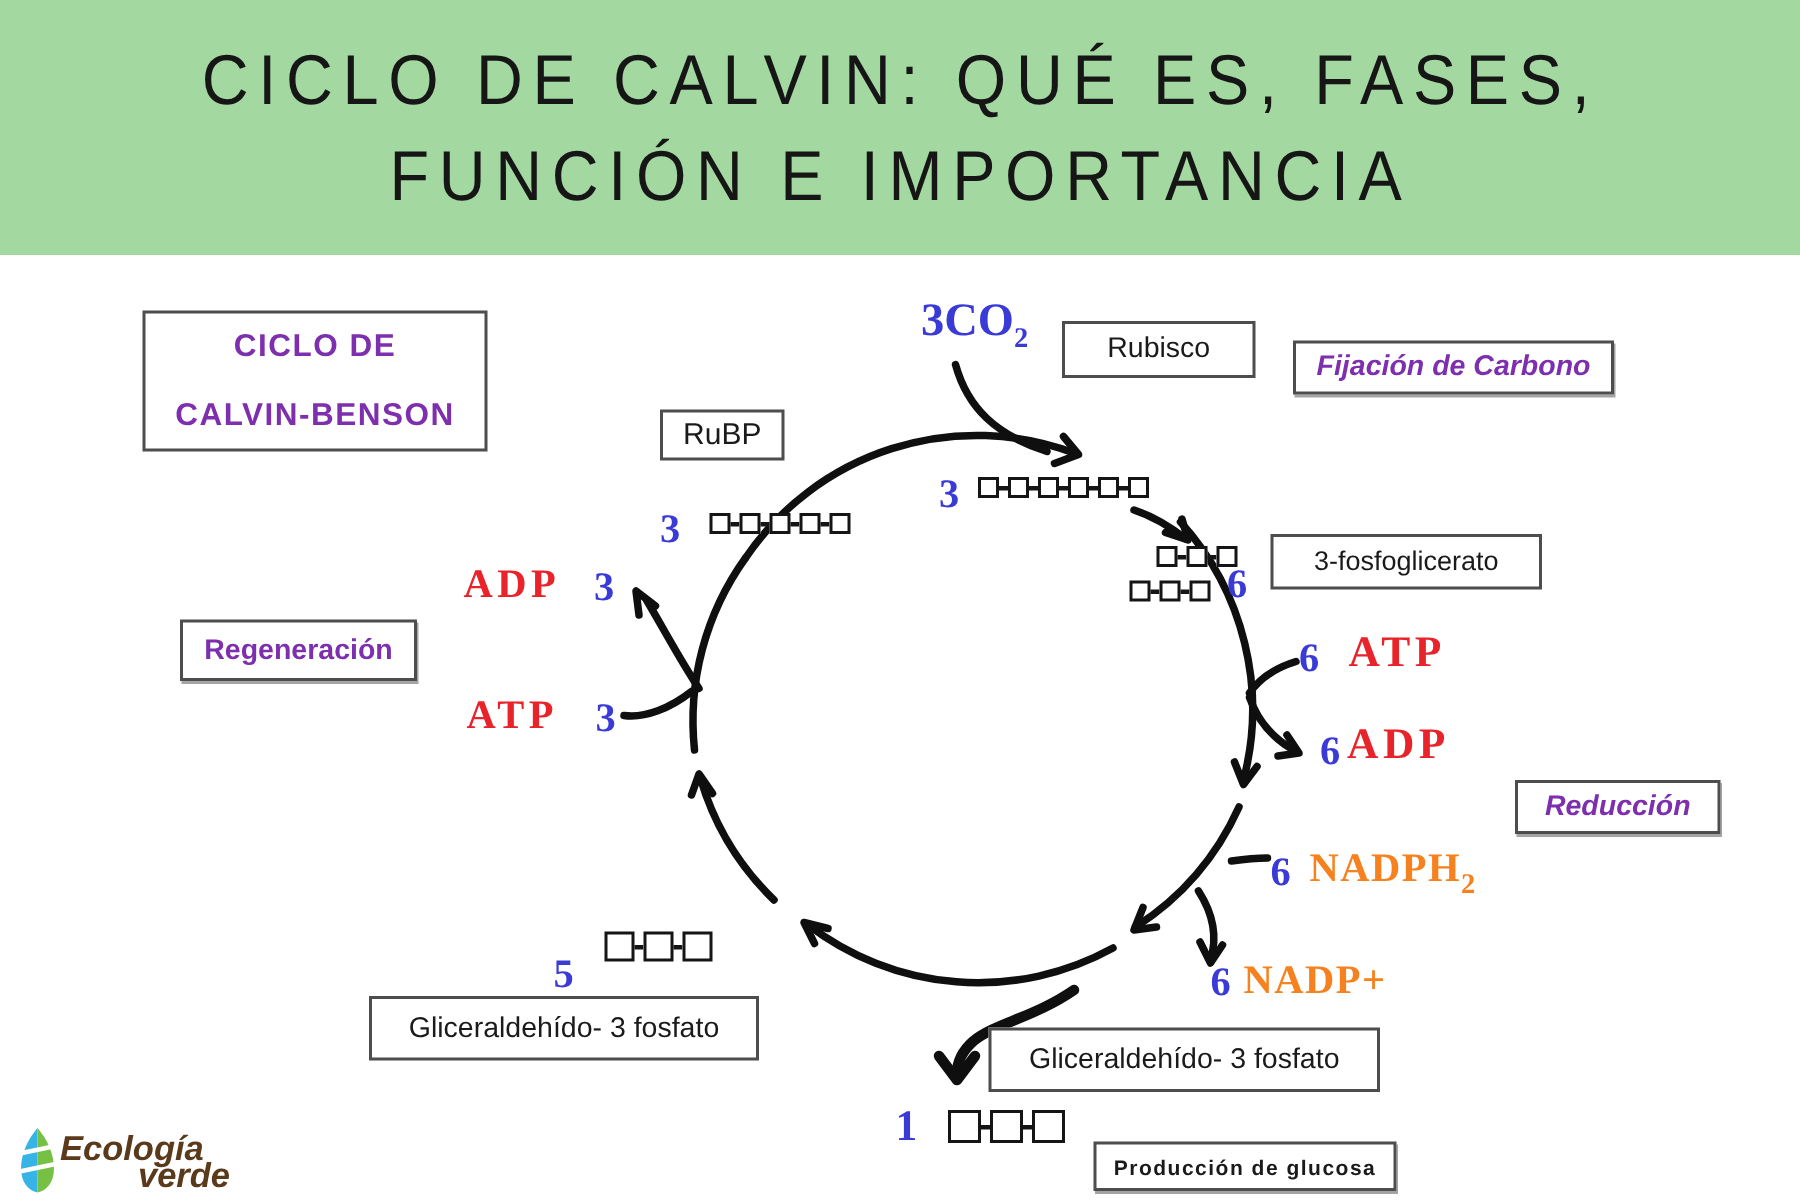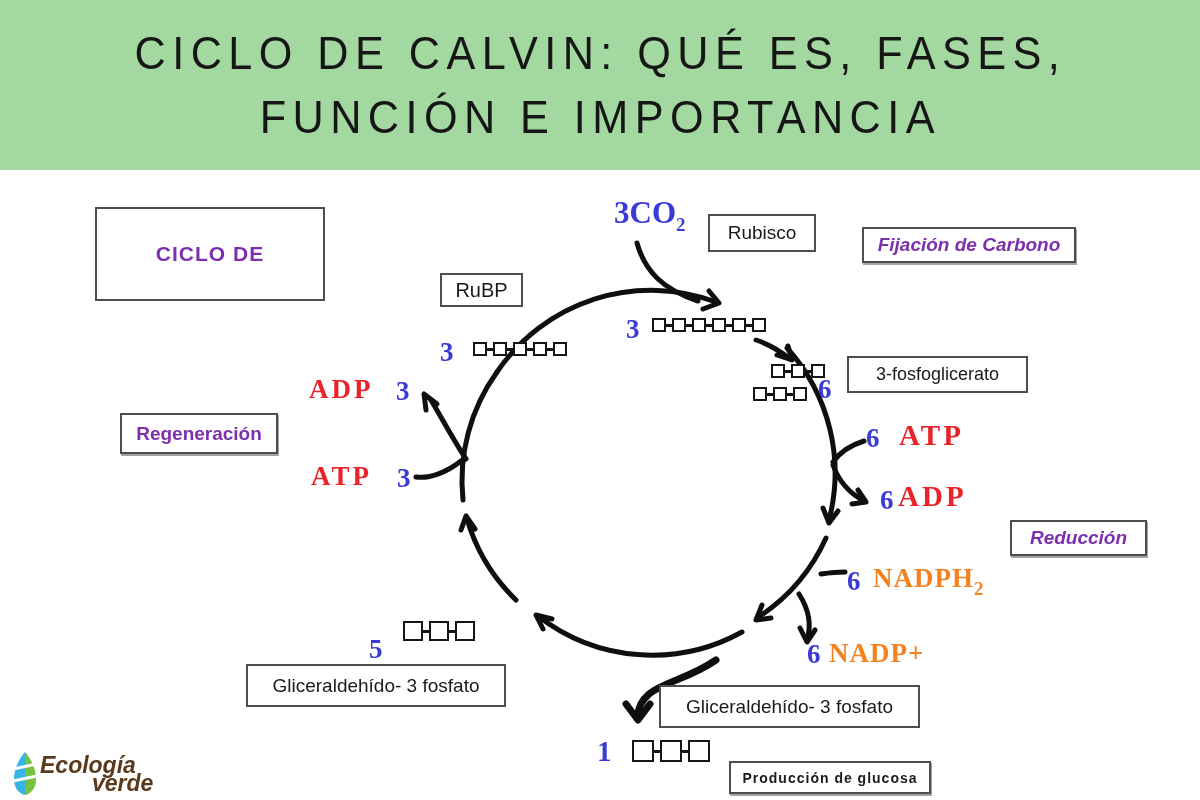--- a/index.html
+++ b/index.html
@@ -84,23 +84,24 @@
     <path class="stroke" d="M475,529 L466,516 L461,530"></path>
     <path class="stroke" d="M777,355 L792,360 L788,346"></path>
     <path class="stroke" d="M852,504 L866,502 L858,490"></path>
     <path class="stroke" d="M800,628 L807,642 L815,630"></path>
     <path class="stroke-thick" d="M626,704 L638,720 L650,704"></path>
     <path class="stroke" d="M437,404 L424,394 L426,410"></path>
   </svg>
 
   <div class="dbox plain" style="left:95px;top:207px;width:230px;height:94px;flex-direction:column;gap:22px;">
     <div style="color:var(--purple);font-weight:bold;font-size:21px;letter-spacing:1px;">CICLO DE</div>
+    <div style="color:var(--purple);font-weight:bold;font-size:21px;letter-spacing:1px;">CALVIN-BENSON</div>
   </div>
 
-  <div class="dbox plain" style="left:708px;top:214px;width:108px;height:38px;text-align:right;">Rubisco</div>
+  <div class="dbox plain" style="left:708px;top:214px;width:129px;height:38px;text-align:right;">Rubisco</div>
 
   <div class="dbox purple" style="left:862px;top:227px;width:214px;height:36px;font-style:italic;">Fijación de Carbono</div>
 
   <div class="dbox plain" style="left:440px;top:273px;width:83px;height:34px;font-size:20px;">RuBP</div>
 
   <div class="dbox plain" style="left:847px;top:356px;width:181px;height:37px;font-size:18px;">3-fosfoglicerato</div>
 
   <div class="dbox purple" style="left:120px;top:413px;width:158px;height:41px;">Regeneración</div>
 
   <div class="dbox purple" style="left:1010px;top:520px;width:137px;height:36px;font-style:italic;">Reducción</div>

